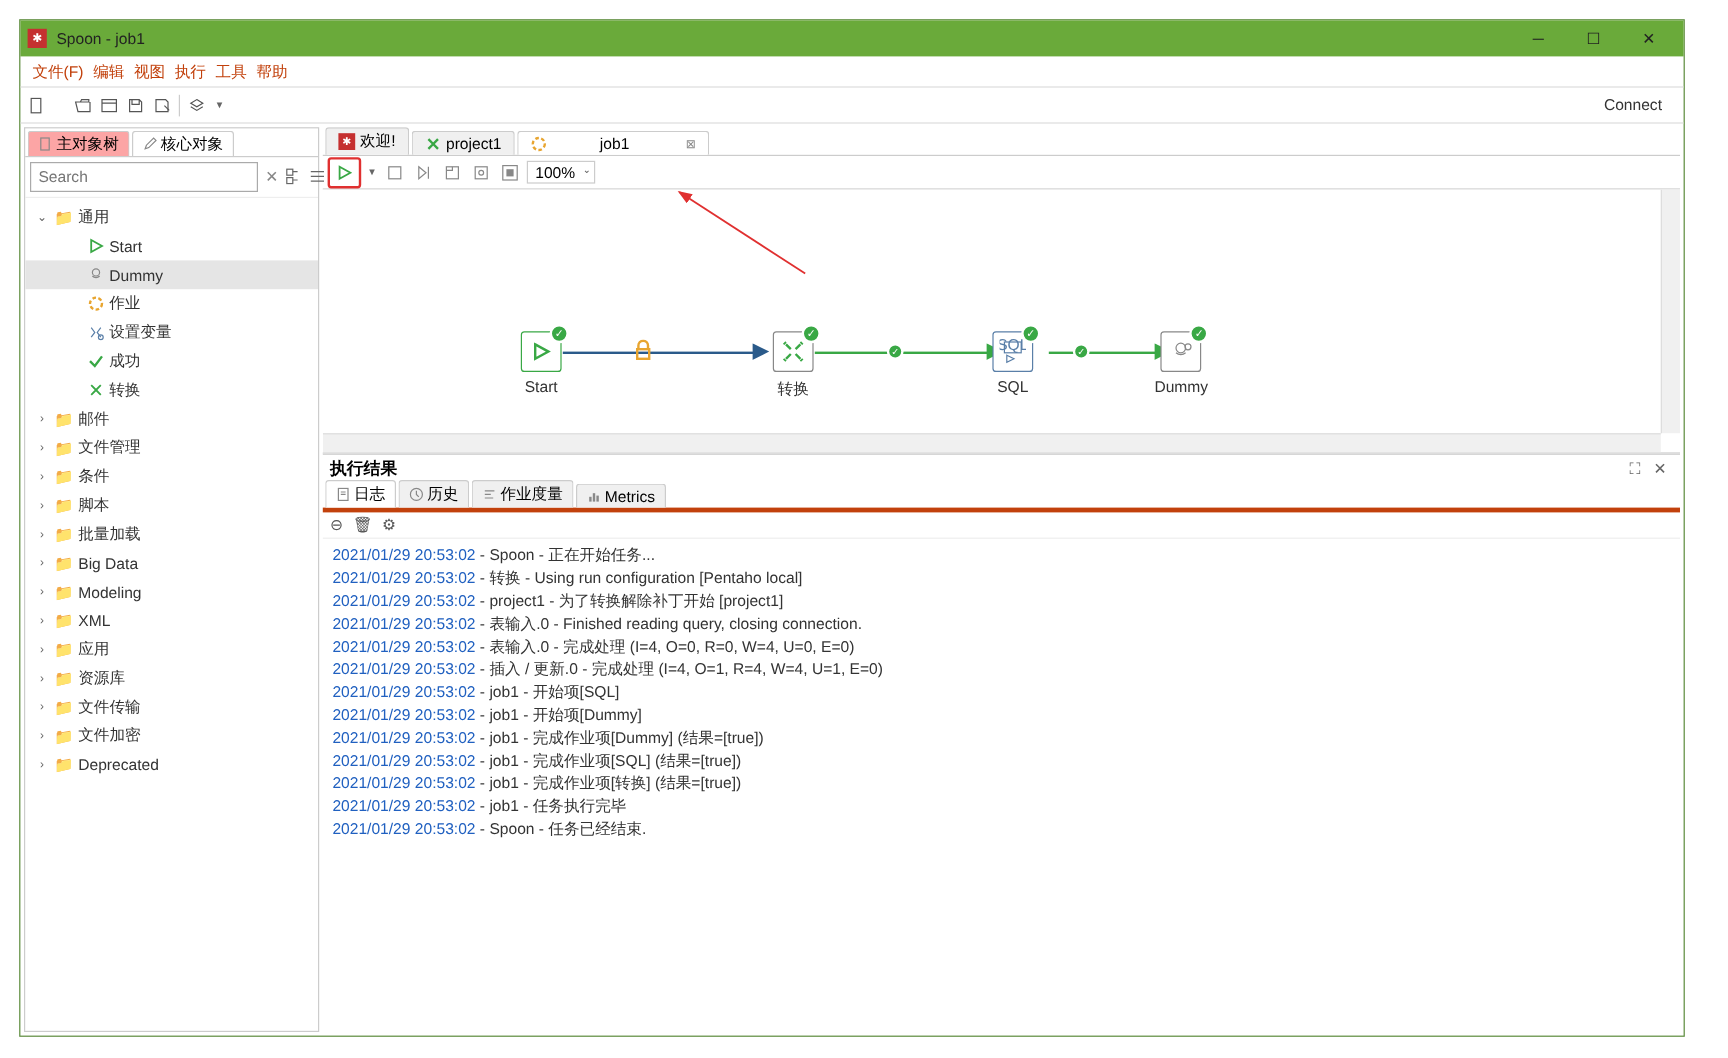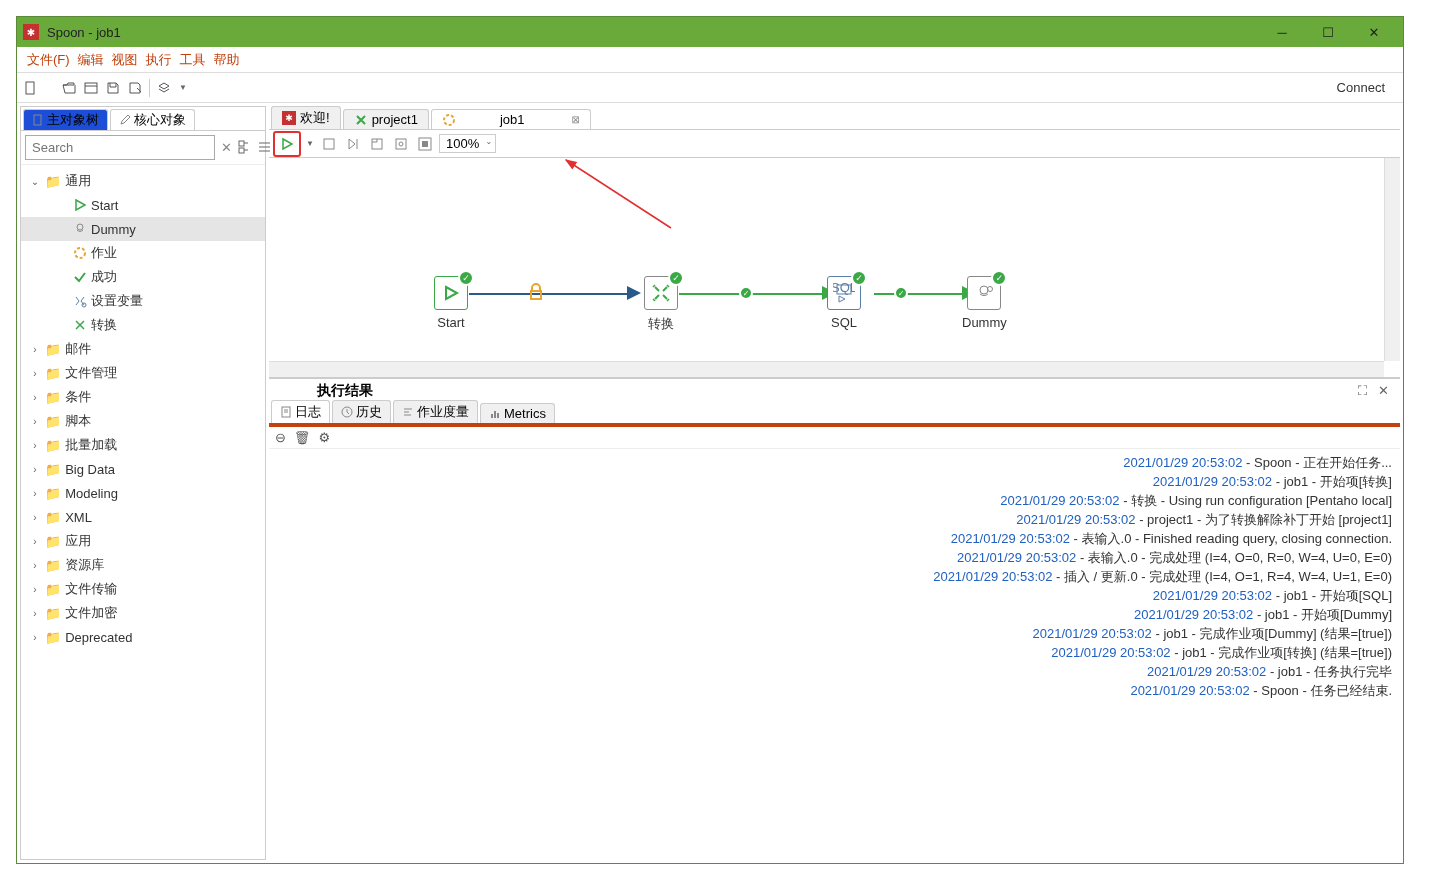--- a/index.html
+++ b/index.html
@@ -13,21 +13,21 @@
 .menubar { height: 26px; border-bottom: 1px solid #ddd; display: flex; align-items: center; padding: 0 6px; gap: 0; color: #c2410c; }
 .menubar span { cursor: pointer; padding: 2px 4px; }
 .toolbar { height: 30px; display: flex; align-items: center; padding: 0 6px; gap: 6px; border-bottom: 1px solid #ddd; }
 .toolbar .tb-icon { width: 16px; height: 16px; display: inline-flex; align-items: center; justify-content: center; cursor: pointer; color: #555; }
 .toolbar .spacer { width: 10px; }
 .toolbar .divider { width: 1px; height: 18px; background: #ccc; }
 .toolbar .connect { margin-left: auto; padding-right: 12px; color: #333; cursor: pointer; }
 .main { flex: 1; display: flex; min-height: 0; }
 .sidebar { width: 246px; border-right: 1px solid #ccc; display: flex; flex-direction: column; margin: 3px; border: 1px solid #ccc; }
 .side-tabs { display: flex; border-bottom: 1px solid #ccc; height: 24px; }
-.side-tab { display: flex; align-items: center; gap: 3px; padding: 2px 8px; border: 1px solid #ccc; border-bottom: none; background: #1d4ed8; border-radius: 3px 3px 0 0; margin-top: 2px; margin-left: 2px; cursor: pointer; font-size: 12px; }
+.side-tab { display: flex; align-items: center; gap: 3px; padding: 2px 8px; border: 1px solid #ccc; border-bottom: none; background: #fca5a5; border-radius: 3px 3px 0 0; margin-top: 2px; margin-left: 2px; cursor: pointer; font-size: 12px; }
 .side-tab.active { background: #fff; }
 .side-tab .tab-ico { width: 12px; height: 12px; }
 .side-search { display: flex; align-items: center; padding: 4px; gap: 6px; border-bottom: 1px solid #eee; }
 .side-search input { flex: 1; border: 1px solid #aaa; padding: 4px 6px; font-size: 13px; color: #888; }
 .side-search .clear { color: #888; cursor: pointer; }
 .side-search .view-btn { width: 16px; height: 16px; cursor: pointer; color: #666; }
 .tree { flex: 1; overflow: auto; padding: 4px 0; }
 .tree-item { display: flex; align-items: center; height: 24px; padding-left: 8px; gap: 4px; cursor: pointer; }
 .tree-item .exp { width: 12px; text-align: center; color: #666; font-size: 10px; }
 .tree-item .fld { color: #d4a547; }
@@ -50,31 +50,31 @@
 .node { position: absolute; text-align: center; }
 .node .node-box { width: 34px; height: 34px; border: 1px solid #888; border-radius: 3px; display: flex; align-items: center; justify-content: center; margin: 0 auto; position: relative; background: #fff; }
 .node .node-box.start { border-color: #39a845; }
 .node .node-box.sql { border-color: #5a7fa8; }
 .node .check { position: absolute; top: -7px; right: -7px; width: 16px; height: 16px; border-radius: 50%; background: #39a845; border: 2px solid #fff; display: flex; align-items: center; justify-content: center; color: #fff; font-size: 9px; }
 .node .node-label { margin-top: 5px; font-size: 13px; color: #333; }
 .hop-bar { position: absolute; height: 2px; }
 .hop-check { position: absolute; width: 14px; height: 14px; border-radius: 50%; background: #39a845; border: 2px solid #fff; display: flex; align-items: center; justify-content: center; color: #fff; font-size: 8px; }
 .lock { position: absolute; color: #e8a530; }
 .results { flex: 1; display: flex; flex-direction: column; min-height: 0; border-top: 1px solid #ccc; }
-.results-header { display: flex; align-items: center; height: 24px; padding: 0 6px; margin-left: 42px; }
+.results-header { display: flex; align-items: center; height: 24px; padding: 0 6px; }
 .results-header .title { font-weight: bold; font-size: 14px; }
 .results-header .spacer2 { flex: 1; }
 .results-header .max-btn, .results-header .close-btn { width: 16px; height: 16px; cursor: pointer; color: #666; margin-left: 4px; }
 .results-tabs { display: flex; height: 24px; border-bottom: 4px solid #c2410c; align-items: flex-end; }
 .results-tab { display: flex; align-items: center; gap: 3px; padding: 2px 8px; border: 1px solid #ccc; border-bottom: none; border-radius: 3px 3px 0 0; background: #f0f0f0; margin-left: 2px; cursor: pointer; font-size: 12px; }
 .results-tab.active { background: #fff; }
 .results-tab .rt-ico { width: 12px; height: 12px; }
 .log-toolbar { height: 22px; display: flex; align-items: center; padding: 0 6px; gap: 8px; border-bottom: 1px solid #eee; }
 .log-toolbar .lt-btn { cursor: pointer; color: #555; }
-.log-body { flex: 1; overflow-y: auto; padding: 4px 8px; font-size: 13px; line-height: 19px; font-family: "Microsoft YaHei", sans-serif; text-align: right; }
+.log-body { flex: 1; overflow-y: auto; padding: 4px 8px; font-size: 13px; line-height: 19px; font-family: "Microsoft YaHei", sans-serif; }
 .log-line { white-space: nowrap; }
 .log-ts { color: #2060c0; }
 .log-msg { color: #333; }
 .scroll-v { position: absolute; right: 0; top: 0; bottom: 16px; width: 16px; background: #f0f0f0; border-left: 1px solid #ddd; }
 .scroll-h { position: absolute; left: 0; right: 16px; bottom: 0; height: 16px; background: #f0f0f0; border-top: 1px solid #ddd; }
 .arrow-svg { position: absolute; left: 282px; top: 0; pointer-events: none; }
 </style>
 </head>
 <body>
 
@@ -198,33 +198,33 @@
               <span style="width:14px;display:inline-flex">
                 <svg width="14" height="14" viewBox="0 0 14 14">
                   <circle cx="7" cy="7" r="5" fill="none" stroke="#e8a530" stroke-width="2" stroke-dasharray="3 2"></circle>
                 </svg>
               </span>
               <span class="lbl">作业</span>
             </div>
             <div class="tree-item indent2">
               <span style="width:14px;display:inline-flex">
                 <svg width="14" height="14" viewBox="0 0 14 14">
-                  <path d="M2 7 L6 11 L12 3" fill="none" stroke="#39a845" stroke-width="2"></path>
-                </svg>
-              </span>
-              <span class="lbl">成功</span>
-            </div>
-            <div class="tree-item indent2">
-              <span style="width:14px;display:inline-flex">
-                <svg width="14" height="14" viewBox="0 0 14 14">
                   <path d="M3 3 L6 7 L3 11 M11 3 L8 7 L11 11" fill="none" stroke="#5a7fa8"></path>
                   <circle cx="11" cy="11" r="2" fill="none" stroke="#5a7fa8"></circle>
                 </svg>
               </span>
               <span class="lbl">设置变量</span>
+            </div>
+            <div class="tree-item indent2">
+              <span style="width:14px;display:inline-flex">
+                <svg width="14" height="14" viewBox="0 0 14 14">
+                  <path d="M2 7 L6 11 L12 3" fill="none" stroke="#39a845" stroke-width="2"></path>
+                </svg>
+              </span>
+              <span class="lbl">成功</span>
             </div>
             <div class="tree-item indent2">
               <span style="width:14px;display:inline-flex">
                 <svg width="14" height="14" viewBox="0 0 14 14">
                   <path d="M3 3 L7 7 M11 3 L7 7 M3 11 L7 7 M11 11 L7 7" stroke="#39a845" stroke-width="1.5"></path>
                 </svg>
               </span>
               <span class="lbl">转换</span>
             </div>
           </div>
@@ -477,29 +477,29 @@
             <span>Metrics</span>
           </div>
         </div>
         <div class="log-toolbar">
           <span class="lt-btn">⊖</span>
           <span class="lt-btn">🗑</span>
           <span class="lt-btn">⚙</span>
         </div>
         <div class="log-body" id="log-body" style="position:relative">
         <div class="log-line"><span class="log-ts">2021/01/29 20:53:02</span><span class="log-msg"> - Spoon - 正在开始任务...</span></div>
-            <div class="log-line"><span class="log-ts">2021/01/29 20:53:02</span><span class="log-msg"> - job1 - 开始项[转换]</span></div>
             <div class="log-line"><span class="log-ts">2021/01/29 20:53:02</span><span class="log-msg"> - 转换 - Using run configuration [Pentaho local]</span></div>
             <div class="log-line"><span class="log-ts">2021/01/29 20:53:02</span><span class="log-msg"> - project1 - 为了转换解除补丁开始  [project1]</span></div>
             <div class="log-line"><span class="log-ts">2021/01/29 20:53:02</span><span class="log-msg"> - 表输入.0 - Finished reading query, closing connection.</span></div>
             <div class="log-line"><span class="log-ts">2021/01/29 20:53:02</span><span class="log-msg"> - 表输入.0 - 完成处理 (I=4, O=0, R=0, W=4, U=0, E=0)</span></div>
             <div class="log-line"><span class="log-ts">2021/01/29 20:53:02</span><span class="log-msg"> - 插入 / 更新.0 - 完成处理 (I=4, O=1, R=4, W=4, U=1, E=0)</span></div>
             <div class="log-line"><span class="log-ts">2021/01/29 20:53:02</span><span class="log-msg"> - job1 - 开始项[SQL]</span></div>
             <div class="log-line"><span class="log-ts">2021/01/29 20:53:02</span><span class="log-msg"> - job1 - 开始项[Dummy]</span></div>
             <div class="log-line"><span class="log-ts">2021/01/29 20:53:02</span><span class="log-msg"> - job1 - 完成作业项[Dummy] (结果=[true])</span></div>
+            <div class="log-line"><span class="log-ts">2021/01/29 20:53:02</span><span class="log-msg"> - job1 - 完成作业项[SQL] (结果=[true])</span></div>
             <div class="log-line"><span class="log-ts">2021/01/29 20:53:02</span><span class="log-msg"> - job1 - 完成作业项[转换] (结果=[true])</span></div>
             <div class="log-line"><span class="log-ts">2021/01/29 20:53:02</span><span class="log-msg"> - job1 - 任务执行完毕</span></div>
             <div class="log-line"><span class="log-ts">2021/01/29 20:53:02</span><span class="log-msg"> - Spoon - 任务已经结束.</span></div>
           </div>
       </div>
     </div>
   </div>
 </div>
 
 </body></html>

